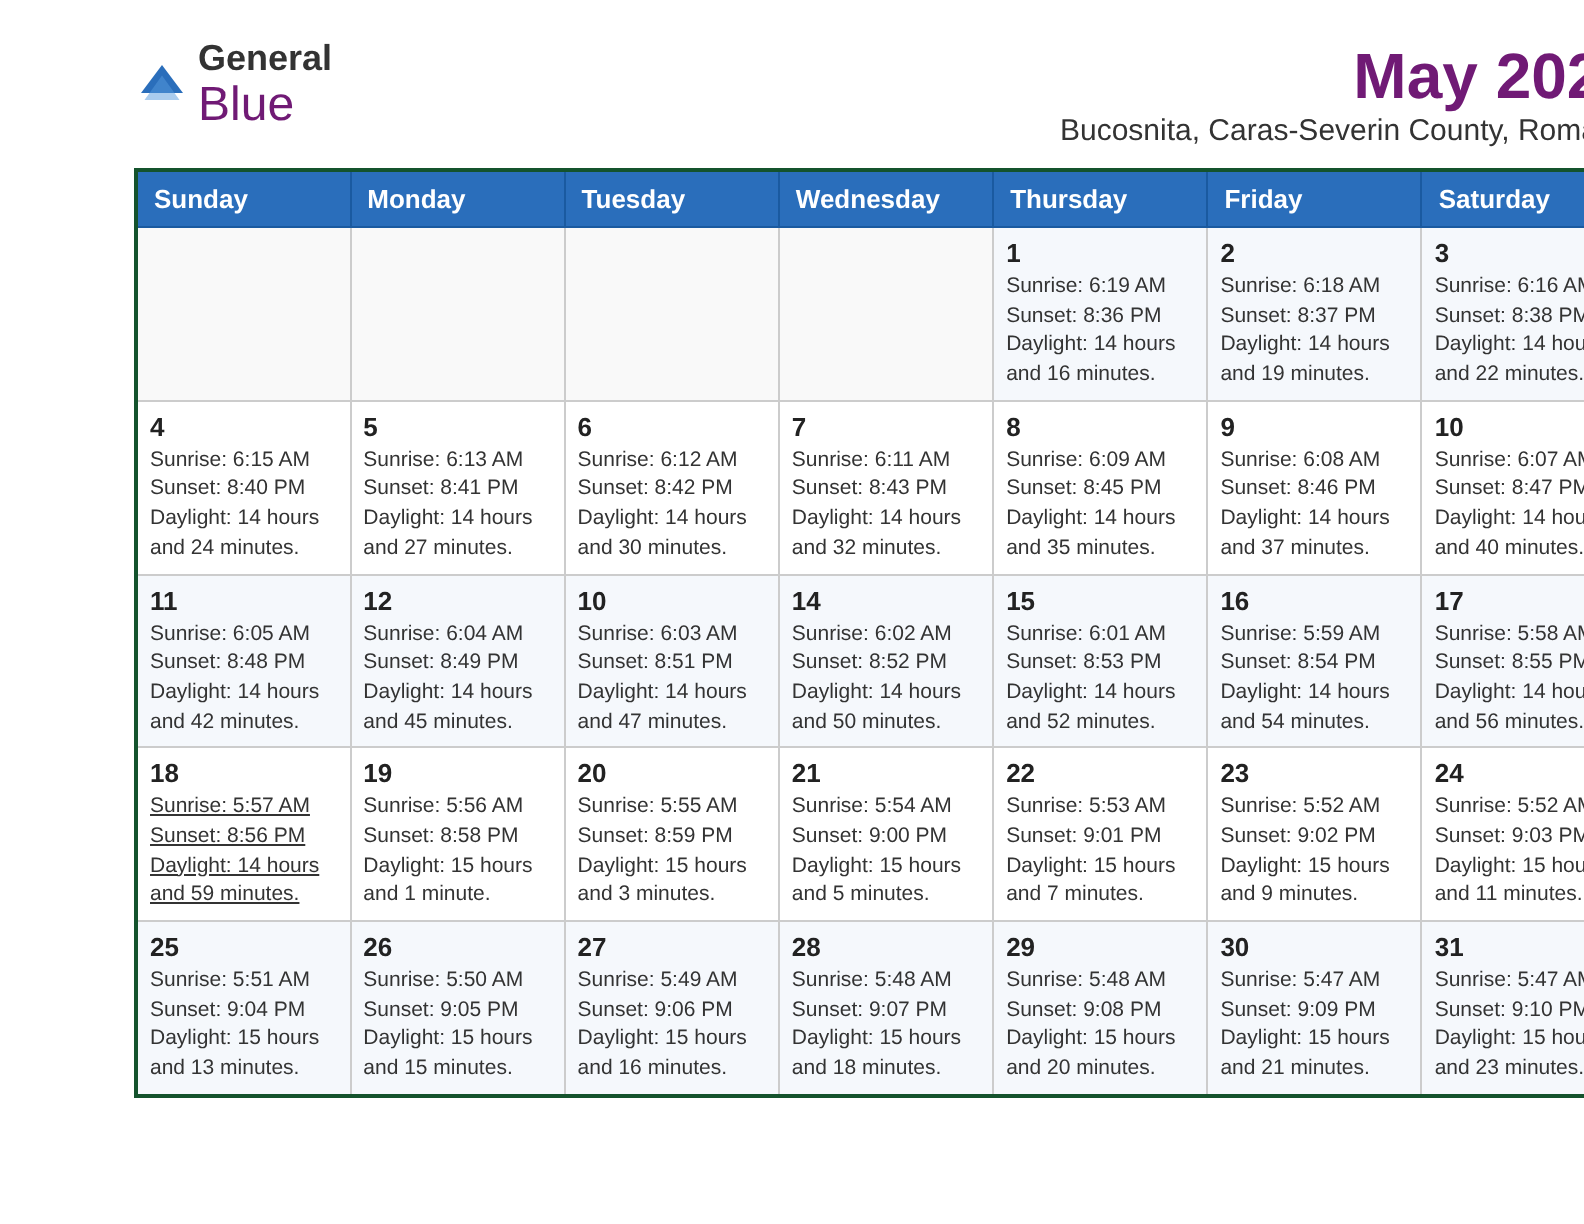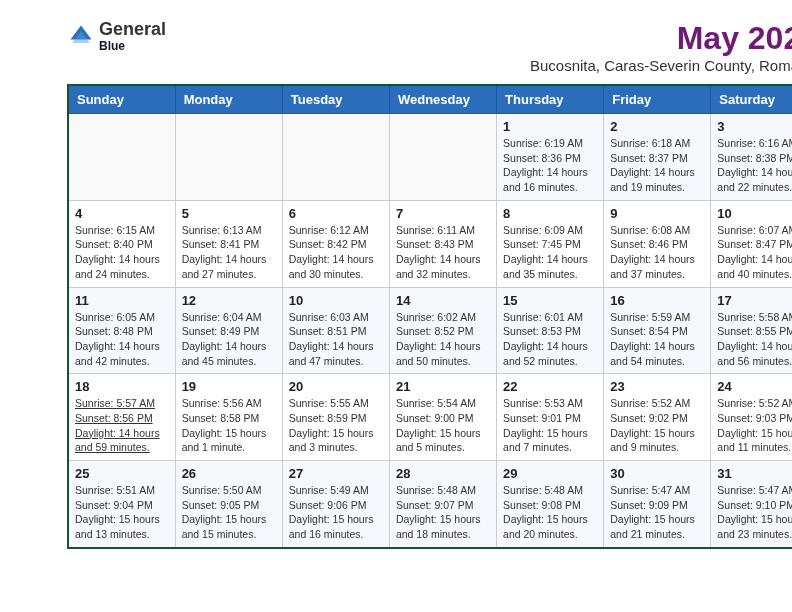--- a/index.html
+++ b/index.html
@@ -28,23 +28,23 @@
       display: flex;
       flex-direction: column;
       line-height: 1.1;
     }
     .logo-general {
       font-size: 18px;
       font-weight: bold;
       color: #333;
     }
     .logo-blue {
-      font-size: 12px;
-      font-weight: bold;
-      color: #0f172a;
+      font-size: 24px;
+      font-weight: normal;
+      color: #701a75;
     }
     .logo-icon {
       width: 28px;
       height: 28px;
       margin-right: 4px;
     }
     .title-block {
       text-align: right;
     }
     .month-title {
@@ -187,21 +187,21 @@
           <td>
             <div class="day-num">7</div>
             <div class="day-info" style="white-space: pre-line;">Sunrise: 6:11 AM
 Sunset: 8:43 PM
 Daylight: 14 hours
 and 32 minutes.</div>
           </td>
           <td>
             <div class="day-num">8</div>
             <div class="day-info" style="white-space: pre-line;">Sunrise: 6:09 AM
-Sunset: 7:45 PM
+Sunset: 8:45 PM
 Daylight: 14 hours
 and 35 minutes.</div>
           </td>
           <td>
             <div class="day-num">9</div>
             <div class="day-info" style="white-space: pre-line;">Sunrise: 6:08 AM
 Sunset: 8:46 PM
 Daylight: 14 hours
 and 37 minutes.</div>
           </td>

